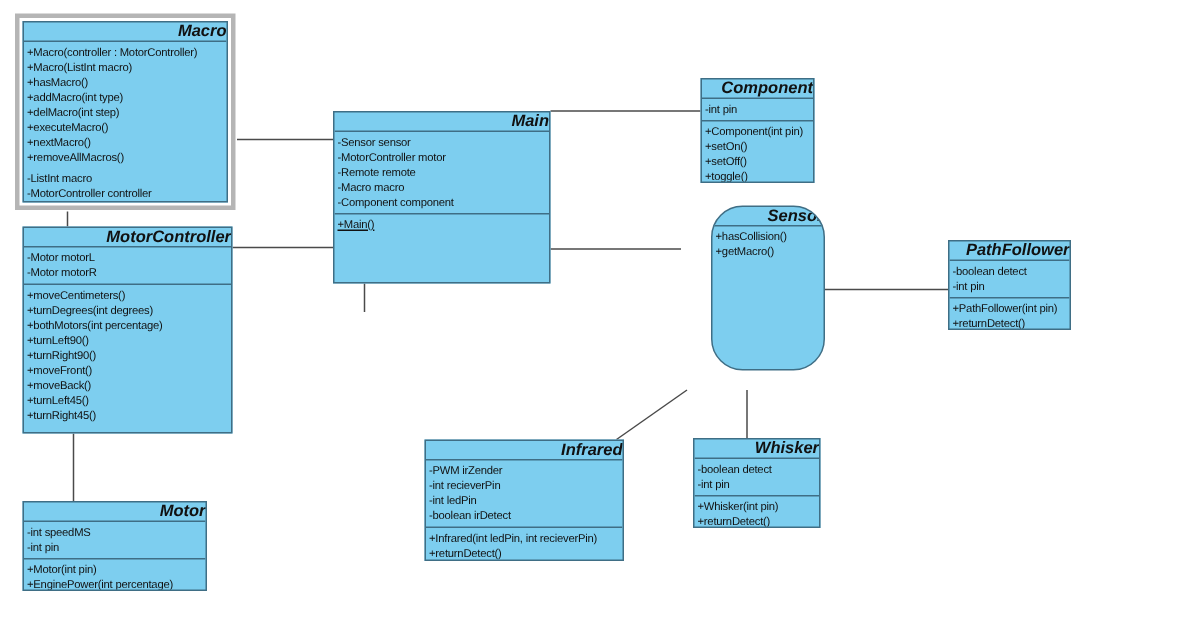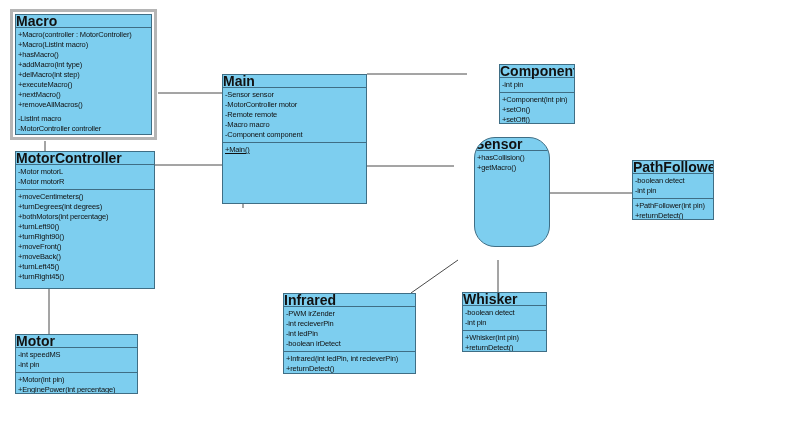--- a/index.html
+++ b/index.html
@@ -24,27 +24,28 @@
     border: 1px solid var(--box-border, #3f6e85);
     box-sizing: border-box;
     overflow: hidden;
     color: #111111;
   }
   .uml-class.selected {
     outline: 3px solid var(--selection, #b5b5b5);
     outline-offset: 2px;
   }
   .uml-title {
-    font-size: 14px;
+    font-size: 11px;
     font-weight: bold;
-    text-align: left;
+    text-align: right;
     line-height: 12px;
     height: 12px;
     border-bottom: 1px solid var(--box-border, #3f6e85);
     white-space: nowrap;
+    font-style: italic;
   }
   .uml-compartment {
     padding: 2px 1px 2px 2px;
   }
   .uml-compartment.attrs {
     border-bottom: 1px solid var(--box-border, #3f6e85);
   }
   .uml-row {
     font-size: 7.5px;
     letter-spacing: -0.15px;
@@ -108,34 +109,34 @@
       <div class="uml-title">Motor</div>
       <div class="uml-compartment attrs">
         <div class="uml-row">-int speedMS</div>
         <div class="uml-row">-int pin</div>
       </div>
       <div class="uml-compartment methods">
         <div class="uml-row">+Motor(int pin)</div>
         <div class="uml-row">+EnginePower(int percentage)</div>
       </div>
     </div>
-    <div class="uml-class" style="left: 222px; top: 74px; width: 145px; height: 130px;">
+    <div class="uml-class" style="left: 222px; top: 74px; width: 145px; height: 115px;">
       <div class="uml-title">Main</div>
       <div class="uml-compartment attrs">
         <div class="uml-row">-Sensor sensor</div>
         <div class="uml-row">-MotorController motor</div>
         <div class="uml-row">-Remote remote</div>
         <div class="uml-row">-Macro macro</div>
         <div class="uml-row">-Component component</div>
       </div>
       <div class="uml-compartment methods">
         <div class="uml-row underline">+Main()</div>
       </div>
     </div>
-    <div class="uml-class" style="left: 467px; top: 64px; width: 76px; height: 60px; margin-left: 32px;">
+    <div class="uml-class" style="left: 467px; top: 52px; width: 76px; height: 70px;">
       <div class="uml-title">Component</div>
       <div class="uml-compartment attrs">
         <div class="uml-row">-int pin</div>
       </div>
       <div class="uml-compartment methods">
         <div class="uml-row">+Component(int pin)</div>
         <div class="uml-row">+setOn()</div>
         <div class="uml-row">+setOff()</div>
         <div class="uml-row">+toggle()</div>
       </div>

